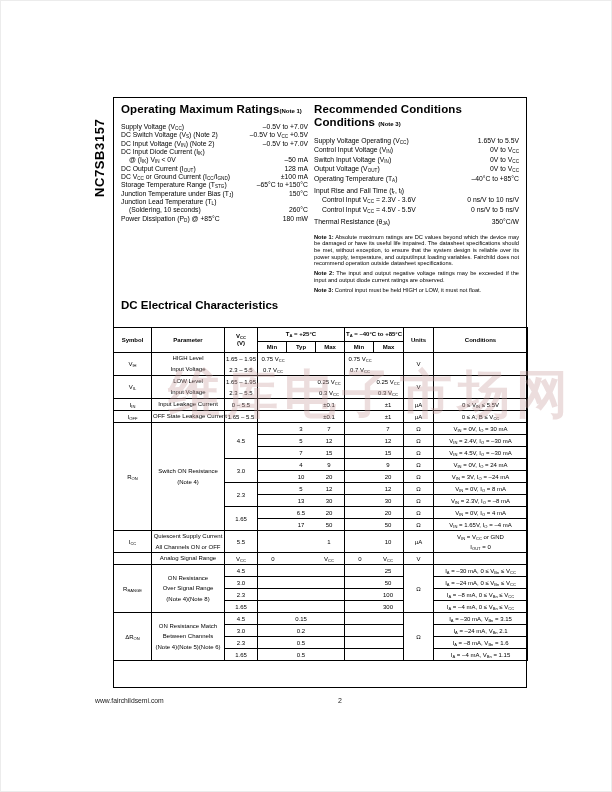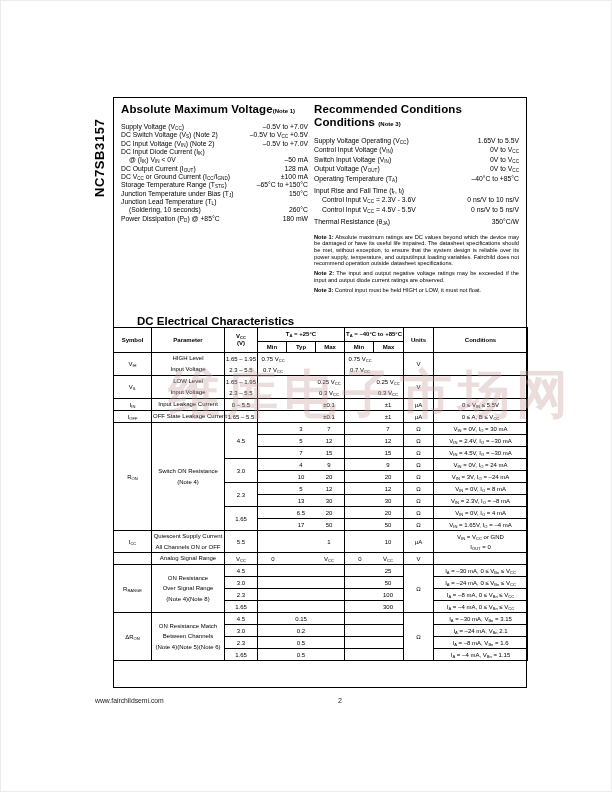--- a/index.html
+++ b/index.html
@@ -16,21 +16,21 @@
   .col-right{position:absolute;left:200px;top:5px;width:205px;}
   .sec-title{font-size:11.5px;font-weight:bold;margin:0 0 5px 0;line-height:13px;letter-spacing:.1px;}
   .note-ref{font-size:6px;font-weight:bold;letter-spacing:0;}
   .spec-rows{margin-top:2px;}
   .spec-row{display:flex;justify-content:space-between;align-items:baseline;font-size:6.8px;line-height:8.35px;}
   .col-right .spec-row{line-height:9.4px;}
   .spec-row.indent{padding-left:8px;}
   .spec-row .val{white-space:nowrap;text-align:right;}
   .notes{margin-top:7px;}
   .notes p{margin:0 0 3px 0;font-size:5.7px;line-height:6.7px;text-align:justify;}
-  .dc-title{position:absolute;left:7px;top:201px;font-size:11.5px;font-weight:bold;margin:16px;}
+  .dc-title{position:absolute;left:7px;top:201px;font-size:11.5px;font-weight:bold;margin:0;}
   table.dc{position:absolute;left:-1px;top:229px;width:414px;border-collapse:collapse;
        border:1.2px solid #000;table-layout:fixed;z-index:2;}
   table.dc th{border:1px solid #000;font-size:6px;font-weight:bold;padding:0;text-align:center;line-height:7px;}
   tr.h1 th{height:13px;} tr.h2 th{height:10px;}
   table.dc td{padding:0 1px;font-size:6px;height:11px;vertical-align:middle;text-align:center;white-space:nowrap;}
   td.sym{text-align:left;vertical-align:top;padding-left:2px;padding-top:1px;}
   td.param{text-align:left;vertical-align:top;padding-left:3px;padding-top:0;line-height:10.6px;white-space:normal;}
   td.cond{text-align:left;padding-left:2px;line-height:10px;overflow:hidden;}
   td.units{font-size:6px;}
   .vr{border-right:1px solid #000;}
@@ -45,21 +45,21 @@
 
 <div class="page">
 
   <div class="part-vertical">NC7SB3157</div>
 
   <div class="watermark">维库电子市场网</div>
 
   <div class="main-box">
 
     <section class="col-left">
-      <h2 class="sec-title"><span>Absolute Maximum Voltage</span><span class="note-ref">(Note 1)</span></h2>
+      <h2 class="sec-title"><span>Operating Maximum Ratings</span><span class="note-ref">(Note 1)</span></h2>
       <div class="spec-rows" id="absmax-rows">
           <div class="spec-row">
             <span class="lab">Supply Voltage (V<sub>CC</sub>)</span>
             <span class="val">–0.5V to +7.0V</span>
           </div>
           <div class="spec-row">
             <span class="lab">DC Switch Voltage (V<sub>S</sub>) (Note 2)</span>
             <span class="val">–0.5V to V<sub>CC</sub> +0.5V</span>
           </div>
           <div class="spec-row">

